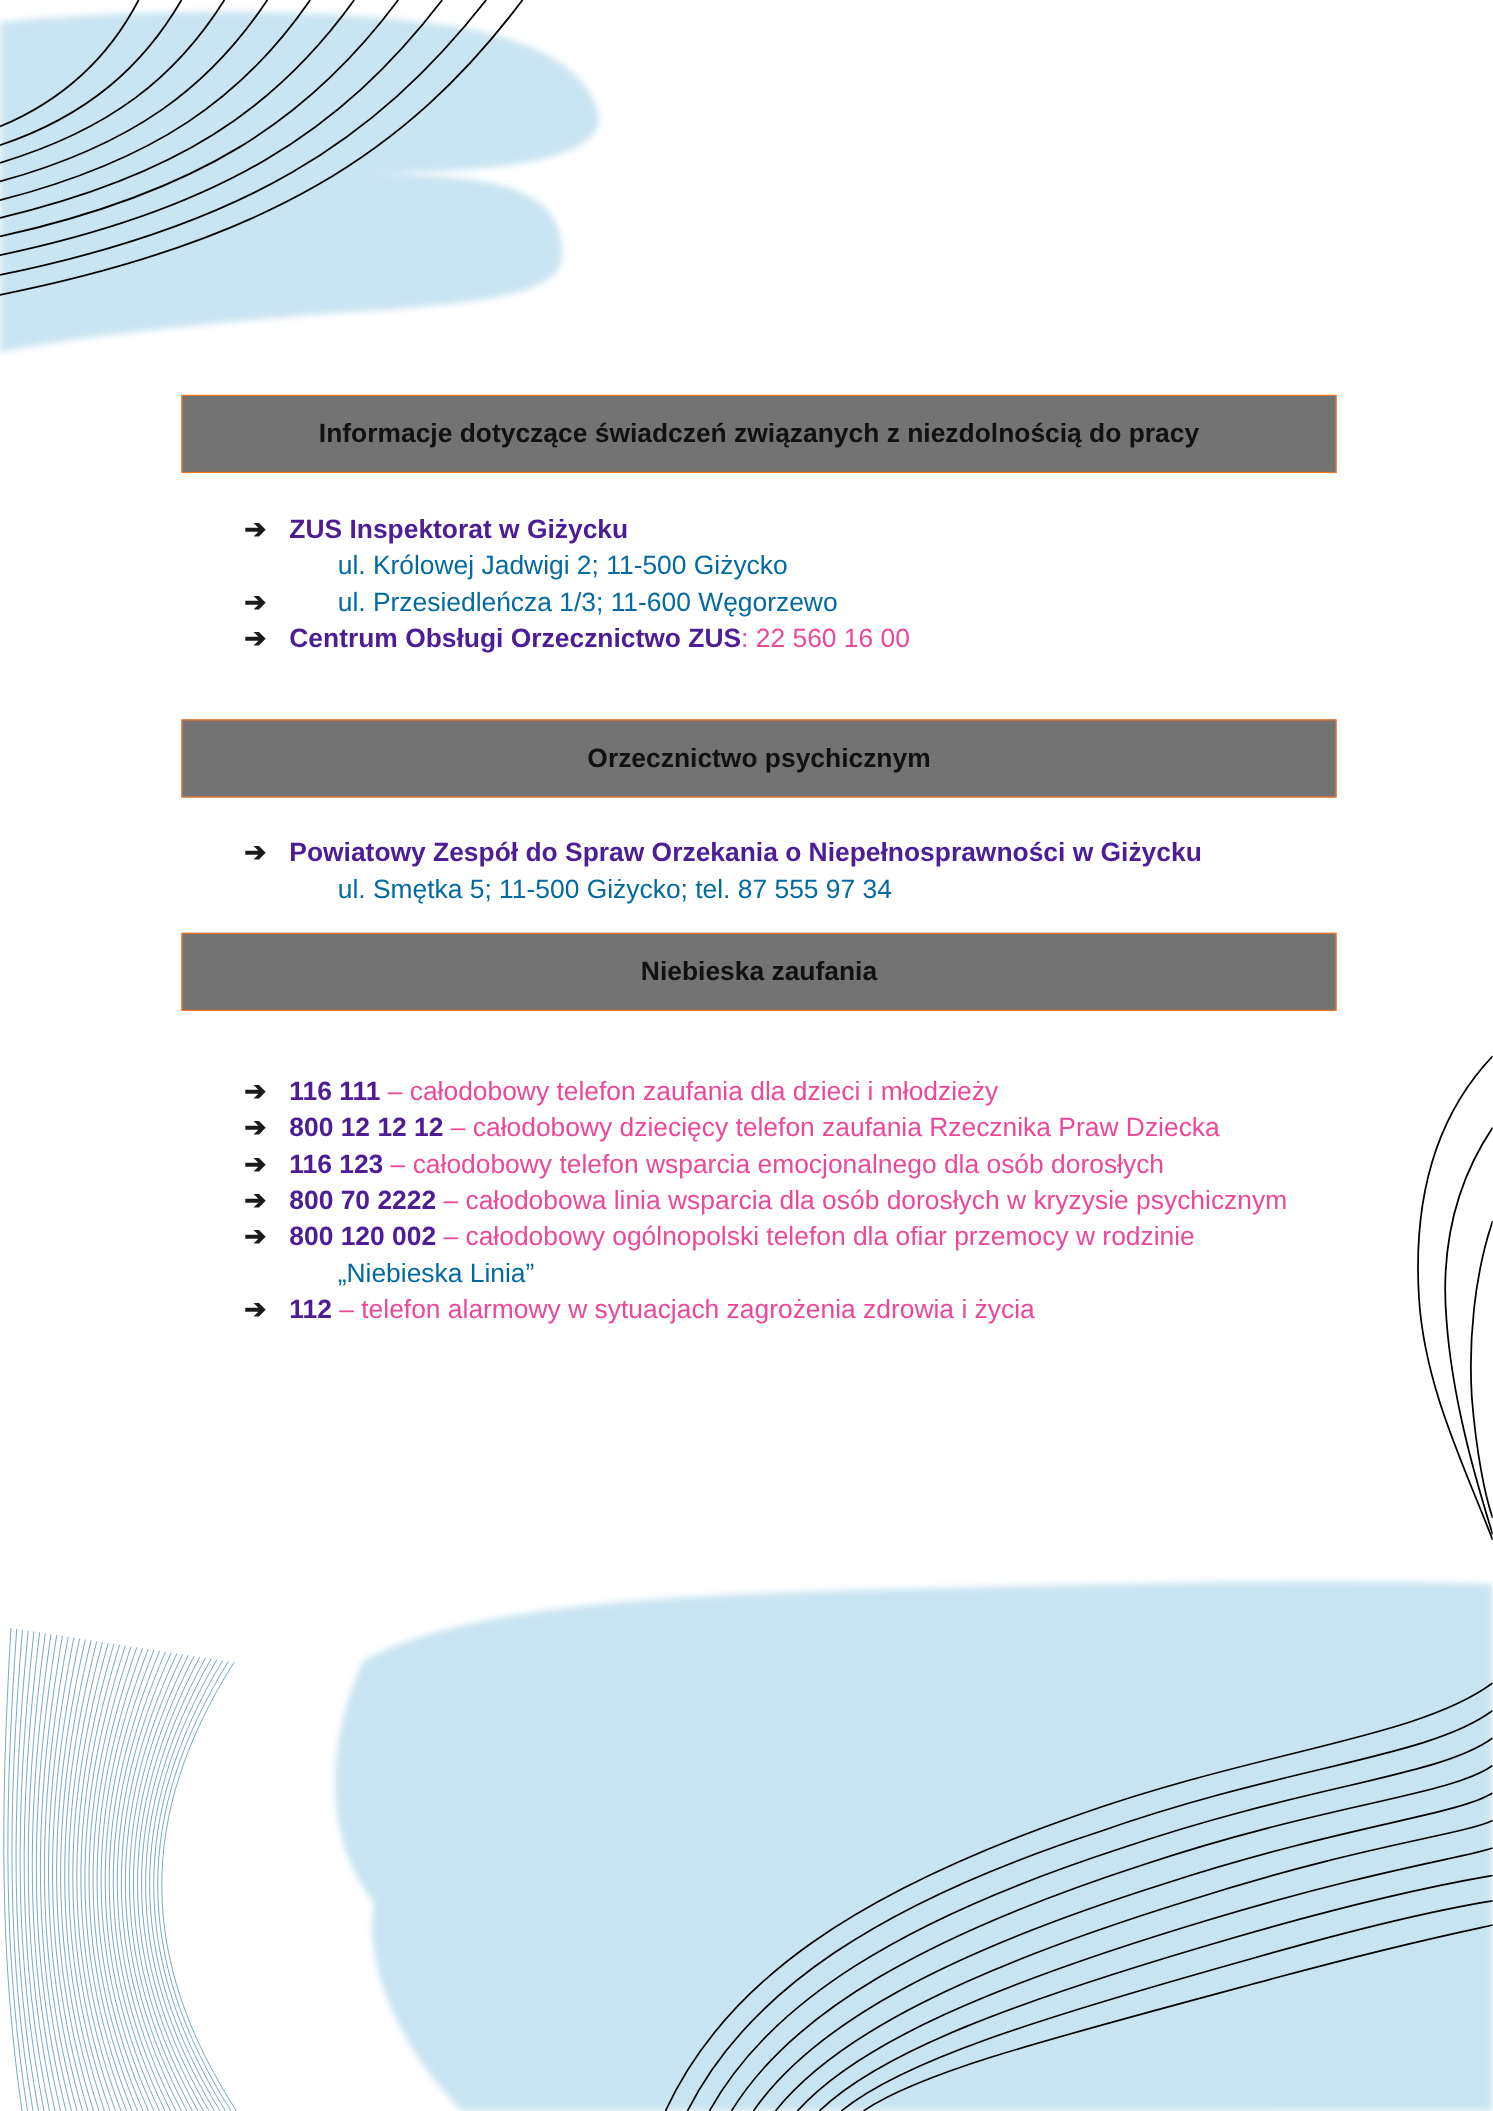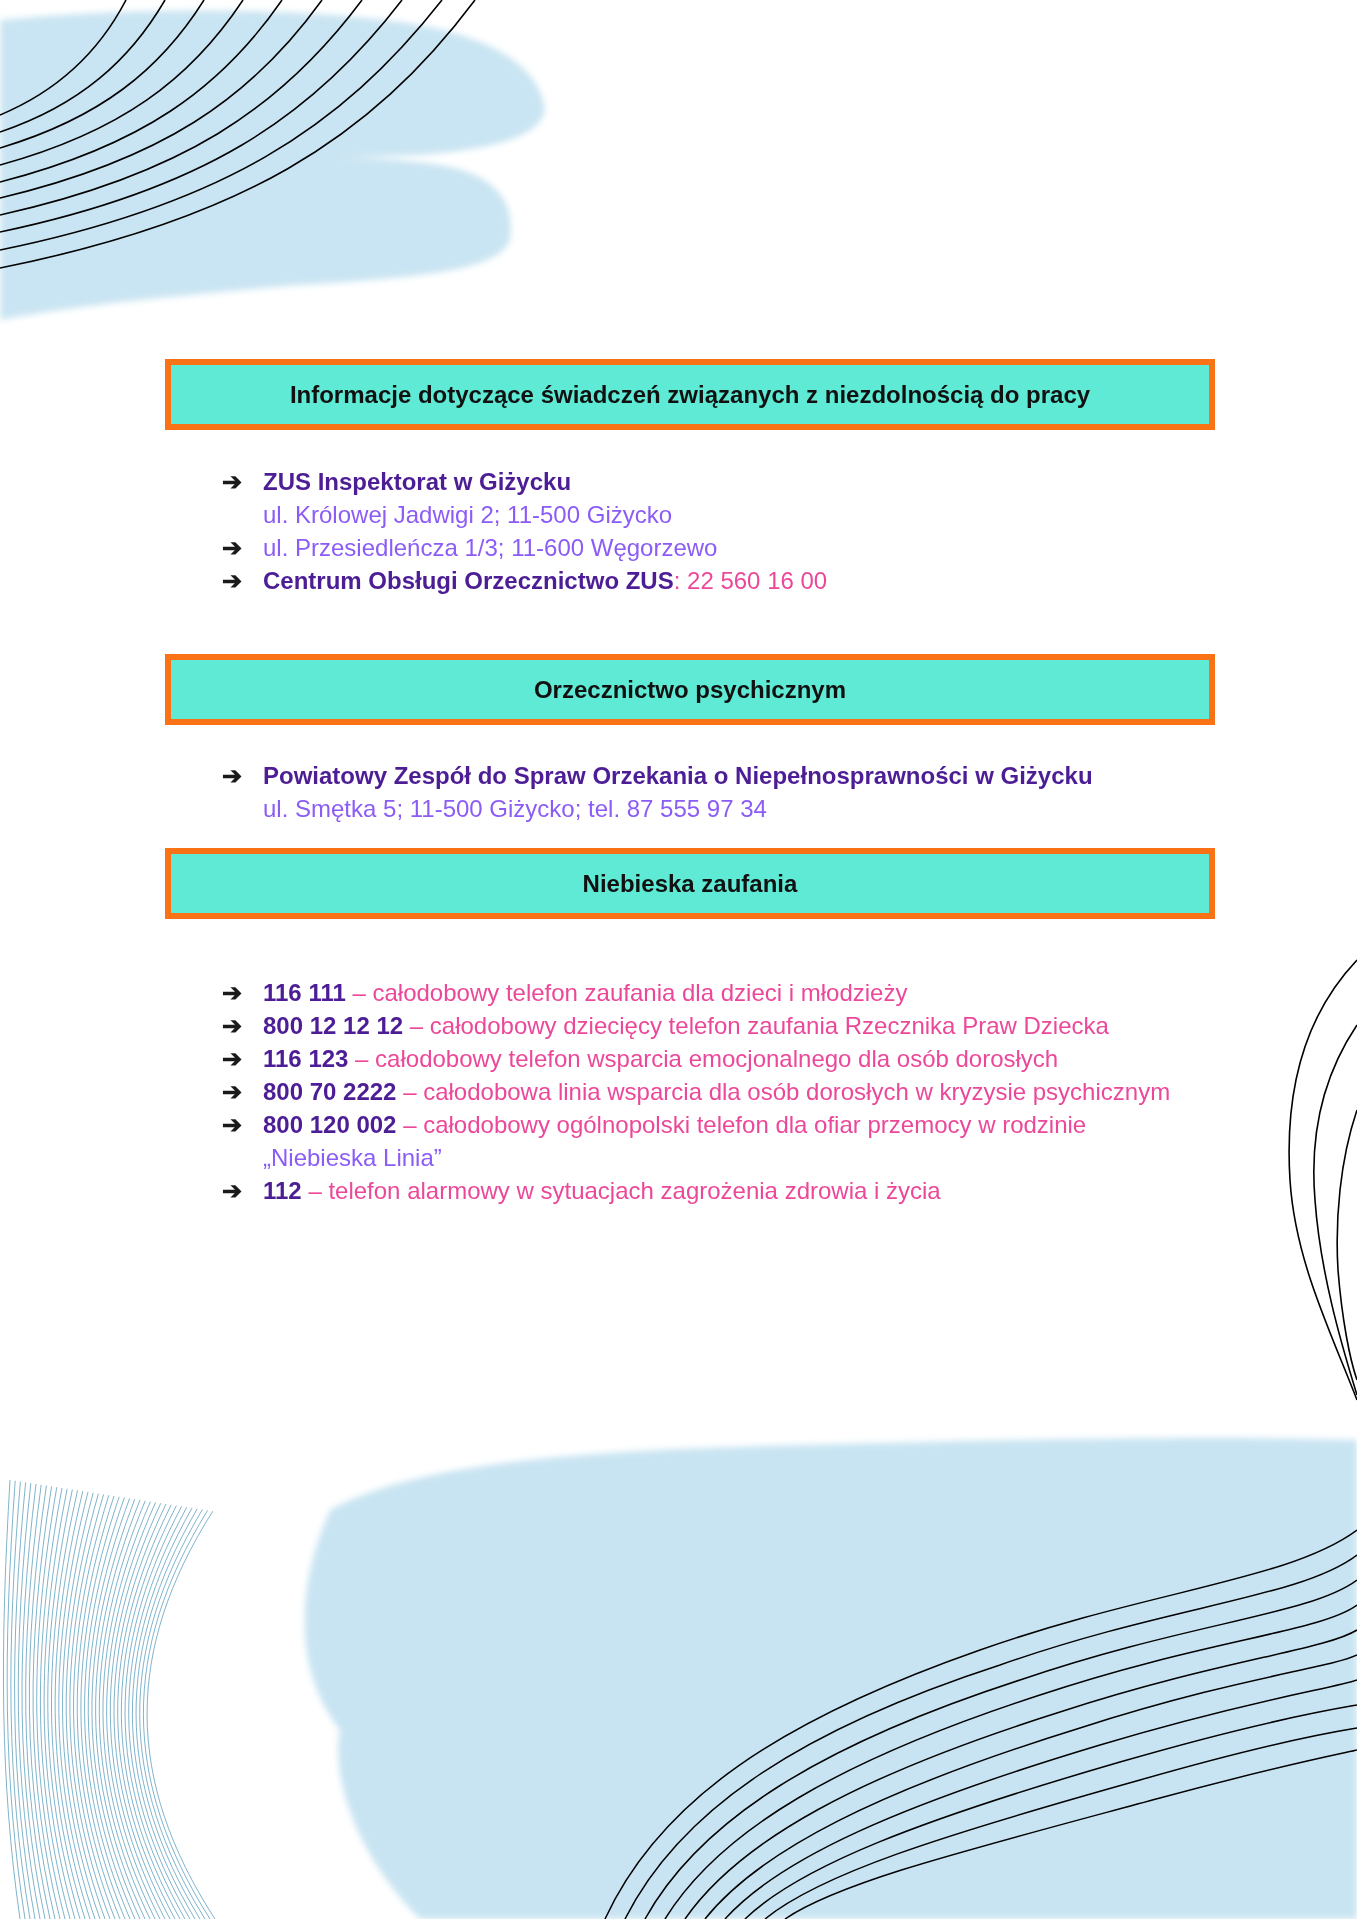--- a/index.html
+++ b/index.html
@@ -4,30 +4,30 @@
 <style>
   html, body { margin: 0; padding: 0; }
   body {
     width: 1357px; height: 1919px; position: relative; overflow: hidden;
     background: #ffffff;
     font-family: "Liberation Sans", sans-serif; color: #1a1a1a;
   }
   .deco { position: absolute; left: 0; top: 0; width: 1357px; height: 1919px; pointer-events: none; }
   .header-box {
     position: absolute; left: 165px; width: 1050px; height: 71px;
-    background: #5eead4; border: 6px solid #f97316; box-sizing: border-box;
+    background: #737373; border: 1px solid #f97316; box-sizing: border-box;
     display: flex; align-items: center; justify-content: center;
     font-weight: bold; font-size: 24px; color: #111;
   }
   .list { position: absolute; left: 222px; margin: 0; padding: 0; list-style: none; font-size: 24px; line-height: 33px; }
   .list li { position: relative; padding-left: 41px; }
   .arrow { position: absolute; left: 0; top: 0; font-weight: bold; font-size: 24px; }
   .b { font-weight: bold; color: #4c1d95; }
   .n { color: #ec4899; }
-  .sub { display: block; color: #8b5cf6; }
+  .sub { display: block; color: #0369a1; margin-left: 44px; }
 </style>
 </head>
 <body>
 
 <svg class="deco" viewBox="0 0 1357 1919">
   <defs>
     <filter id="soft">
         <feGaussianBlur stdDeviation="3"></feGaussianBlur>
       </filter>
   </defs>

